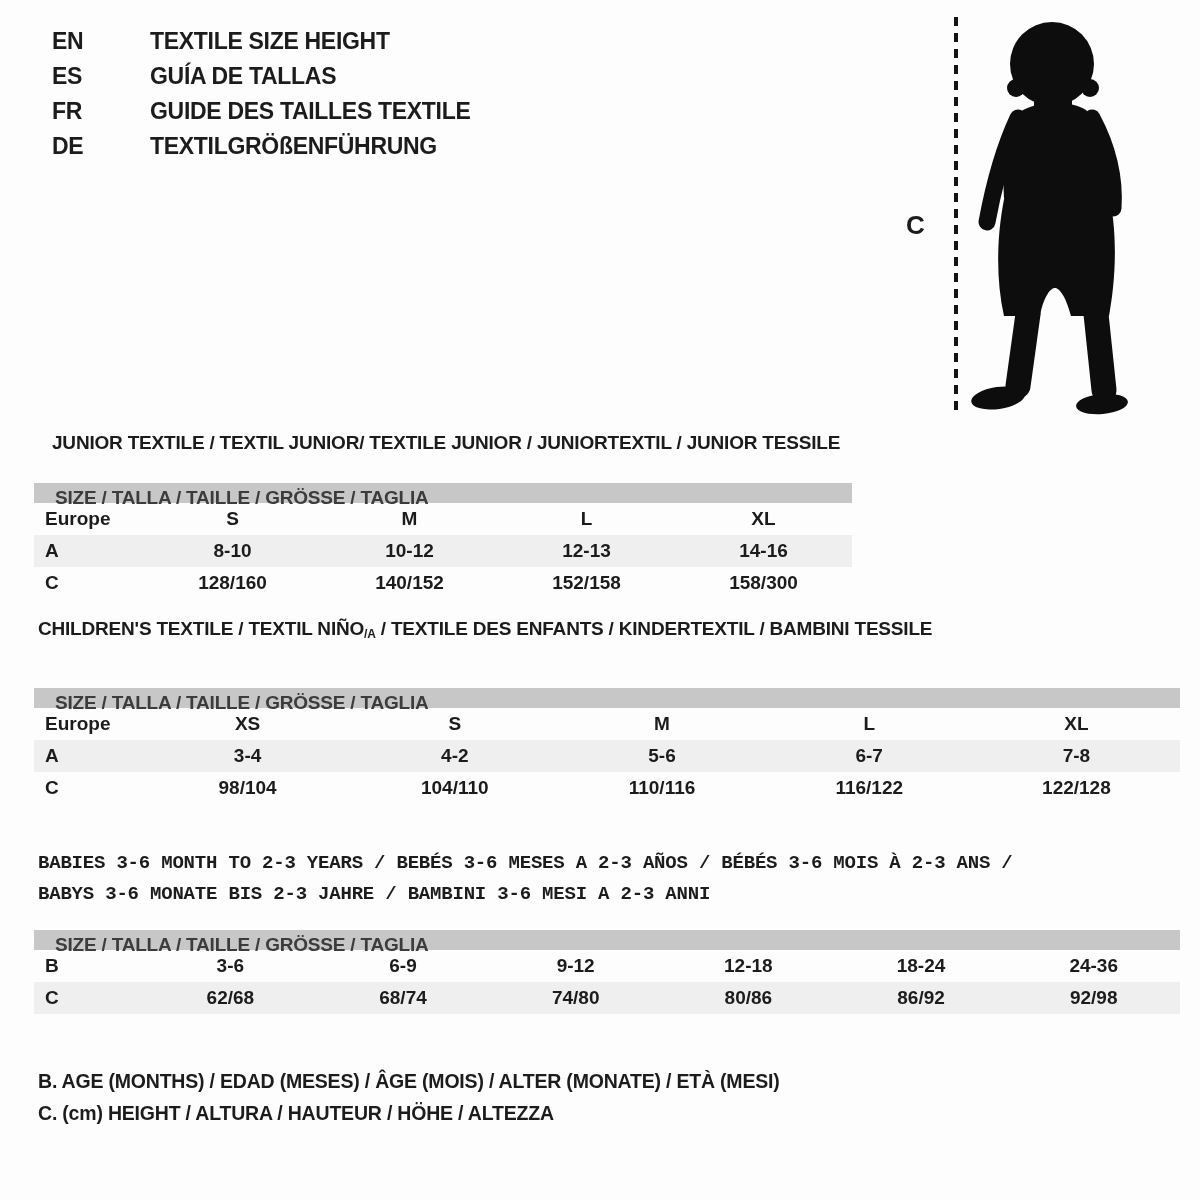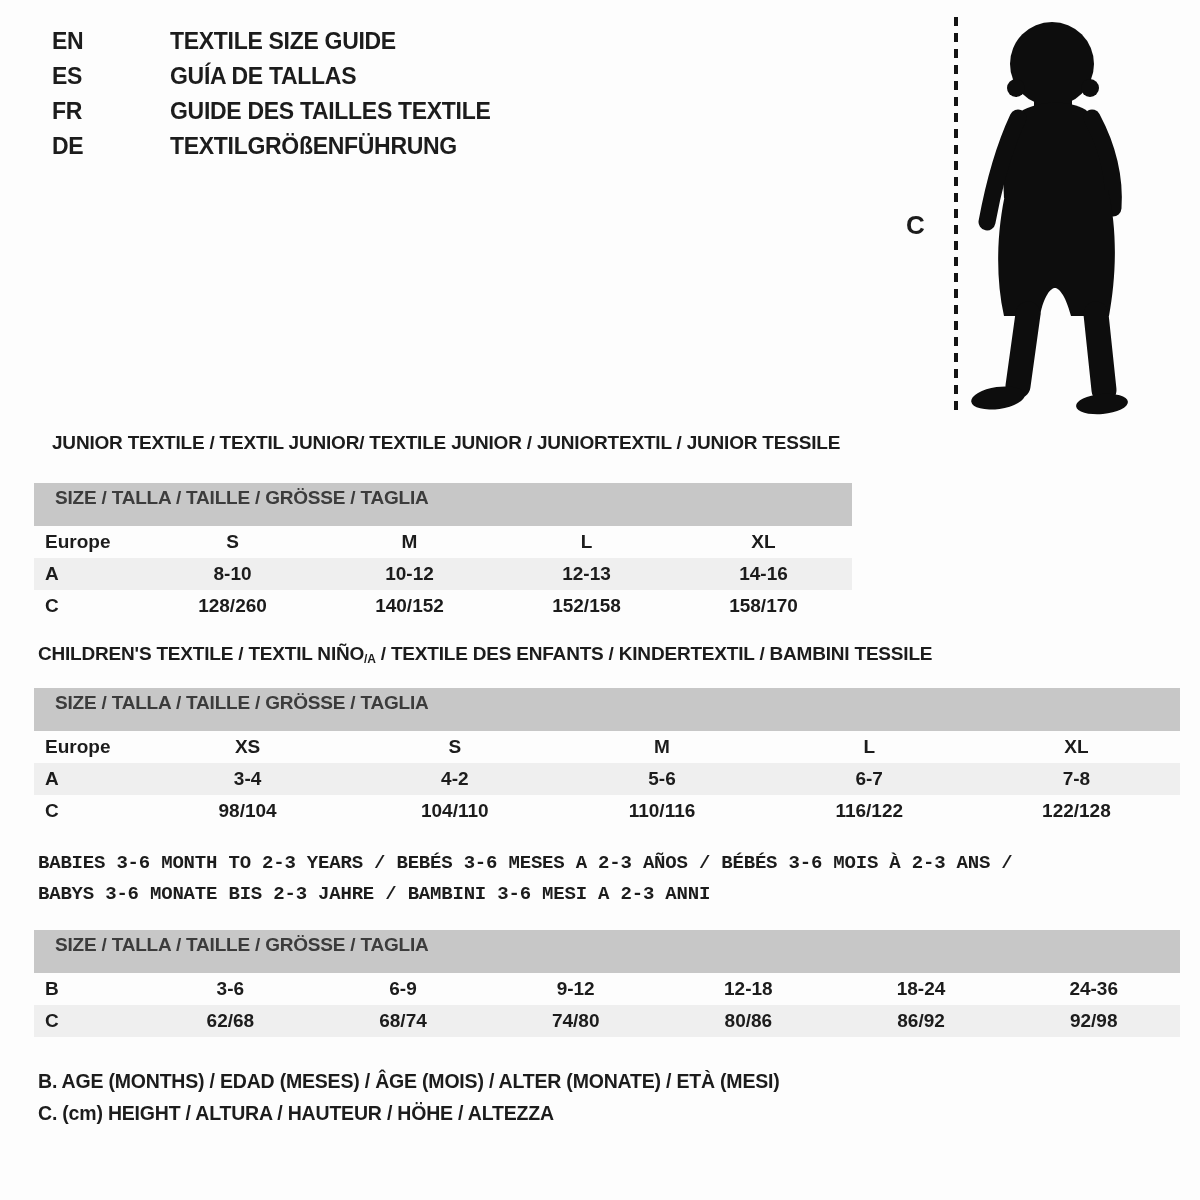--- a/index.html
+++ b/index.html
@@ -4,60 +4,60 @@
 <style>
   html,body { margin:0; padding:0; background:#ffffff; }
   .canvas {
     position:relative; width:1200px; height:1200px;
     background:#fdfdfd; overflow:hidden;
     font-family:"Liberation Sans", sans-serif;
     font-weight:bold; color:#1c1c1c;
   }
   
   .lang-block { position:absolute; left:52px; top:24px; }
-  .lang-row { display:flex; height:35px; align-items:center; font-size:23px; letter-spacing:-0.3px; white-space:nowrap;gap:20px; }
+  .lang-row { display:flex; height:35px; align-items:center; font-size:23px; letter-spacing:-0.3px; white-space:nowrap; }
   .lang-code { width:98px; }
 
   
   .height-line {
     position:absolute; left:954px; top:17px; width:4px; height:400px;
     background:repeating-linear-gradient(to bottom,#141414 0 9px, transparent 9px 16px);
   }
   .height-label { position:absolute; left:906px; top:210px; font-size:26px; }
   .toddler-svg { position:absolute; left:966px; top:16px; }
 
   
   .section-title { position:absolute; font-size:19px; letter-spacing:-0.2px; white-space:nowrap; }
   .title-line { height:31px; line-height:31px;font-family:Liberation Mono, monospace; }
   .sub { font-size:12px; vertical-align:-3px; }
 
   
   .tbl { position:absolute; }
   .thead {
-    height:43px; line-height:30px; background:#c7c7c7; color:#3c3c3c;
+    height:20px; line-height:30px; background:#c7c7c7; color:#3c3c3c;
     padding-left:21px; font-size:19px; letter-spacing:-0.2px; white-space:nowrap;
   }
   .trow { display:flex; height:32px; align-items:center; font-size:19px; }
   .trow.shaded { background:#efefef; }
   .tlabel { width:110px; padding-left:11px; box-sizing:border-box; }
   .tcell { flex:1; text-align:center; white-space:nowrap; }
 
   
   .legend { position:absolute; left:38px; top:1066px; font-size:19.5px; letter-spacing:-0.2px; }
   .legend-line { height:31.5px; line-height:31.5px; white-space:nowrap; }
 </style>
 </head>
 <body>
 
 <div class="canvas">
 
   <div class="lang-block">
     <div class="lang-row">
       <span class="lang-code">EN</span>
-      <span class="lang-title">TEXTILE SIZE GUIDE</span>
+      <span class="lang-title">TEXTILE SIZE HEIGHT</span>
     </div>
     <div class="lang-row">
       <span class="lang-code">ES</span>
       <span class="lang-title">GUÍA DE TALLAS</span>
     </div>
     <div class="lang-row">
       <span class="lang-code">FR</span>
       <span class="lang-title">GUIDE DES TAILLES TEXTILE</span>
     </div>
     <div class="lang-row">
@@ -97,28 +97,28 @@
     </div>
     <div class="trow shaded">
       <div class="tlabel">A</div>
       <div class="tcell">8-10</div>
       <div class="tcell">10-12</div>
       <div class="tcell">12-13</div>
       <div class="tcell">14-16</div>
     </div>
     <div class="trow">
       <div class="tlabel">C</div>
-      <div class="tcell">128/260</div>
+      <div class="tcell">128/160</div>
       <div class="tcell">140/152</div>
       <div class="tcell">152/158</div>
-      <div class="tcell">158/170</div>
+      <div class="tcell">158/300</div>
     </div>
   </div>
 
-  <div class="section-title" style="left:38px; top:643px;">
+  <div class="section-title" style="left:38px; top:618px;">
     <span>CHILDREN'S TEXTILE / TEXTIL NIÑO</span><span class="sub">/A</span><span> / TEXTILE DES ENFANTS / KINDERTEXTIL / BAMBINI TESSILE</span>
   </div>
   <div class="tbl" style="left:34px; top:688px; width:1146px;">
     <div class="thead">SIZE / TALLA / TAILLE / GRÖSSE / TAGLIA</div>
     <div class="trow">
       <div class="tlabel">Europe</div>
       <div class="tcell">XS</div>
       <div class="tcell">S</div>
       <div class="tcell">M</div>
       <div class="tcell">L</div>

